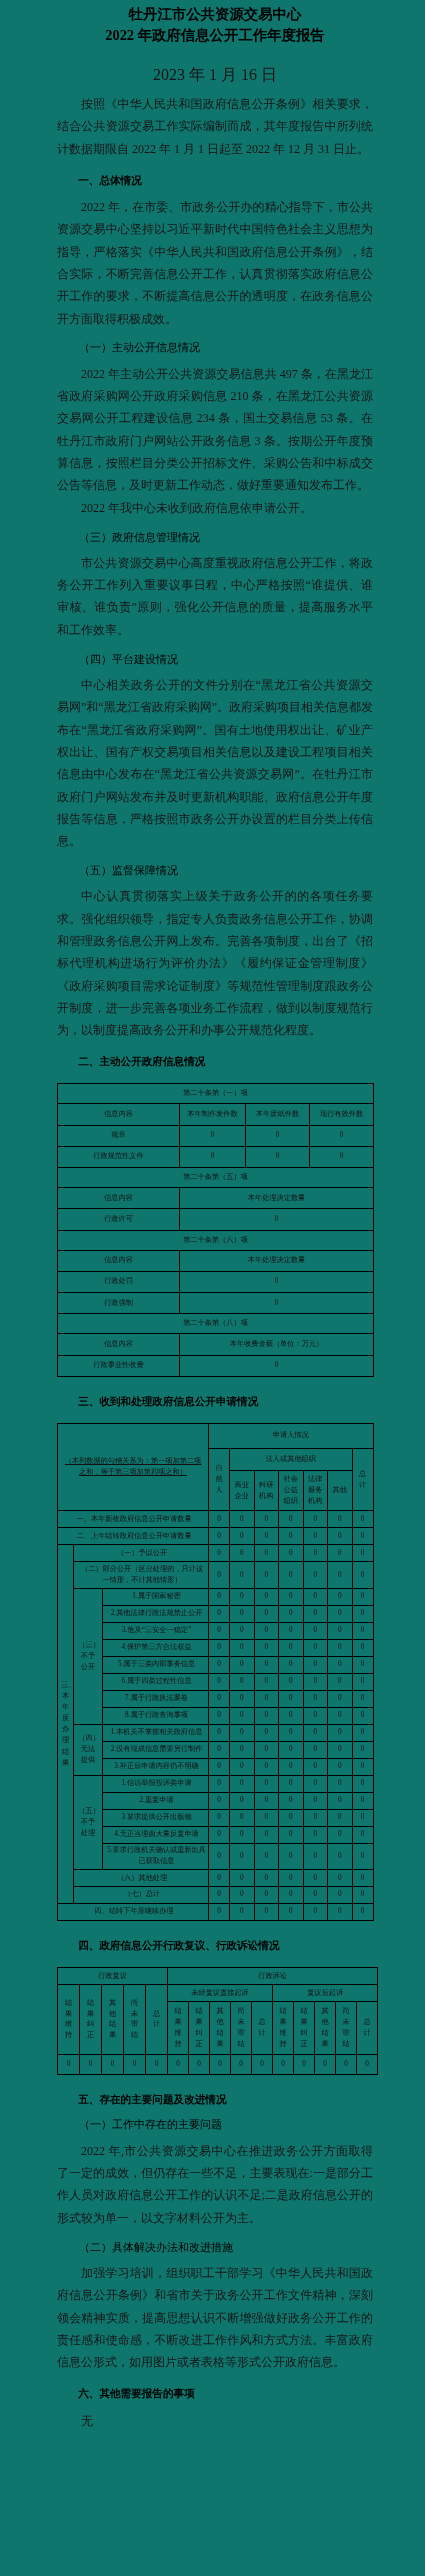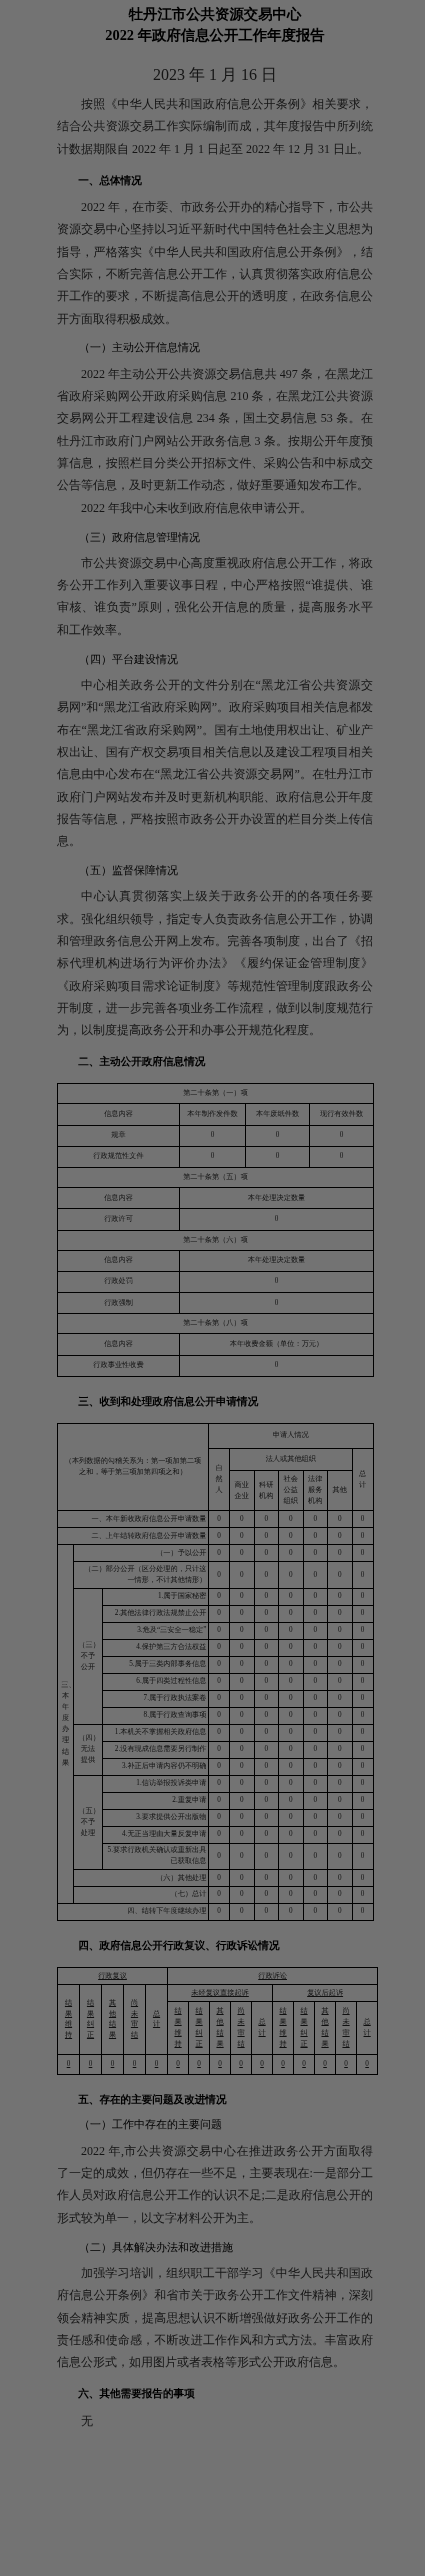--- a/index.html
+++ b/index.html
@@ -1,48 +1,48 @@
 <!DOCTYPE html>
 <html style="font-size:8.5px"><head>
 <meta charset="utf-8">
 <style>
   html,body{margin:0;padding:0;background:#ffffff;}
   .page{
-    width:426px;min-height:2576px;box-sizing:border-box;background:#737373;color:#151515;
+    width:426px;min-height:2576px;box-sizing:border-box;background:#0f766e;color:#151515;
     padding:4.3px 53px 74px 57px;
     font-family:"Liberation Serif",serif;
   }
   .doc-title{font-size:14.4px;font-weight:bold;text-align:center;line-height:21px;color:#000;}
   .report-date{font-size:16px;text-align:center;margin:18px 0 6.4px 0;line-height:22.3px;}
   p.body{font-size:12px;line-height:22.3px;text-align:justify;text-indent:2em;margin:0;word-break:break-all;}
   h2.sec{font-size:10.6px;font-weight:bold;font-family:"Liberation Sans",sans-serif;color:#000;
          margin:11.7px 0 8.5px 0;text-indent:2em;line-height:16px;}
   h3.subsec{font-size:11px;font-weight:normal;font-family:"Liberation Sans",sans-serif;color:#000;
          margin:9.6px 0 7.4px 0;text-indent:2em;line-height:16px;}
   table{border-collapse:collapse;table-layout:fixed;width:316px;margin:14px 0 16px 0;
         font-size:7.2px;color:#111;}
   td{border:0.8px solid #000;text-align:center;vertical-align:middle;padding:2.1px 2.1px;
      word-break:break-all;line-height:1.55;}
   
   .a20 td{height:16px;}
   .a20 tr.cap td{height:15px;}
   
   .t3 td{padding:1.6px 1.6px;}
-  .t3 .note{padding:3.2px 5.3px;}
+  .t3 .note{padding:3.2px 5.3px;text-decoration:underline;}
   .t3 tr.th-a td{height:21px;}
   .t3 tr.th-b td{height:18px;}
   .t3 tr.th-c td{height:37px;padding:1.1px 3.7px;}
   .t3 td.narrow{padding:1.1px 6.4px;}
-  .t3 td.lab{text-align:right;padding-left:3.7px;}
+  .t3 td.lab{text-align:center;padding-left:3.7px;}
   .t3 tr.dr td{height:12.8px;}
   .t3 tr.dr2 td{height:21px;}
   .t3 td.vlab{padding:1.1px 3.2px;}
   .t3 td.vlab2{padding:1.1px 4.3px;}
   
-  .t4 td{padding:1.1px 0.5px;text-decoration:underline;}
+  .t4 td{padding:1.1px 0.5px;}
   .t4 tr.h1 td{height:14px;}
   .t4 tr.h2 td{height:14px;}
   .t4 td.vcell{padding:2.1px 5.3px;line-height:1.5;}
   .t4 tr.h3 td{height:47px;}
   .t4 tr.vals td{height:17px;}
 </style>
 </head>
 <body>
 
 <div class="page">

